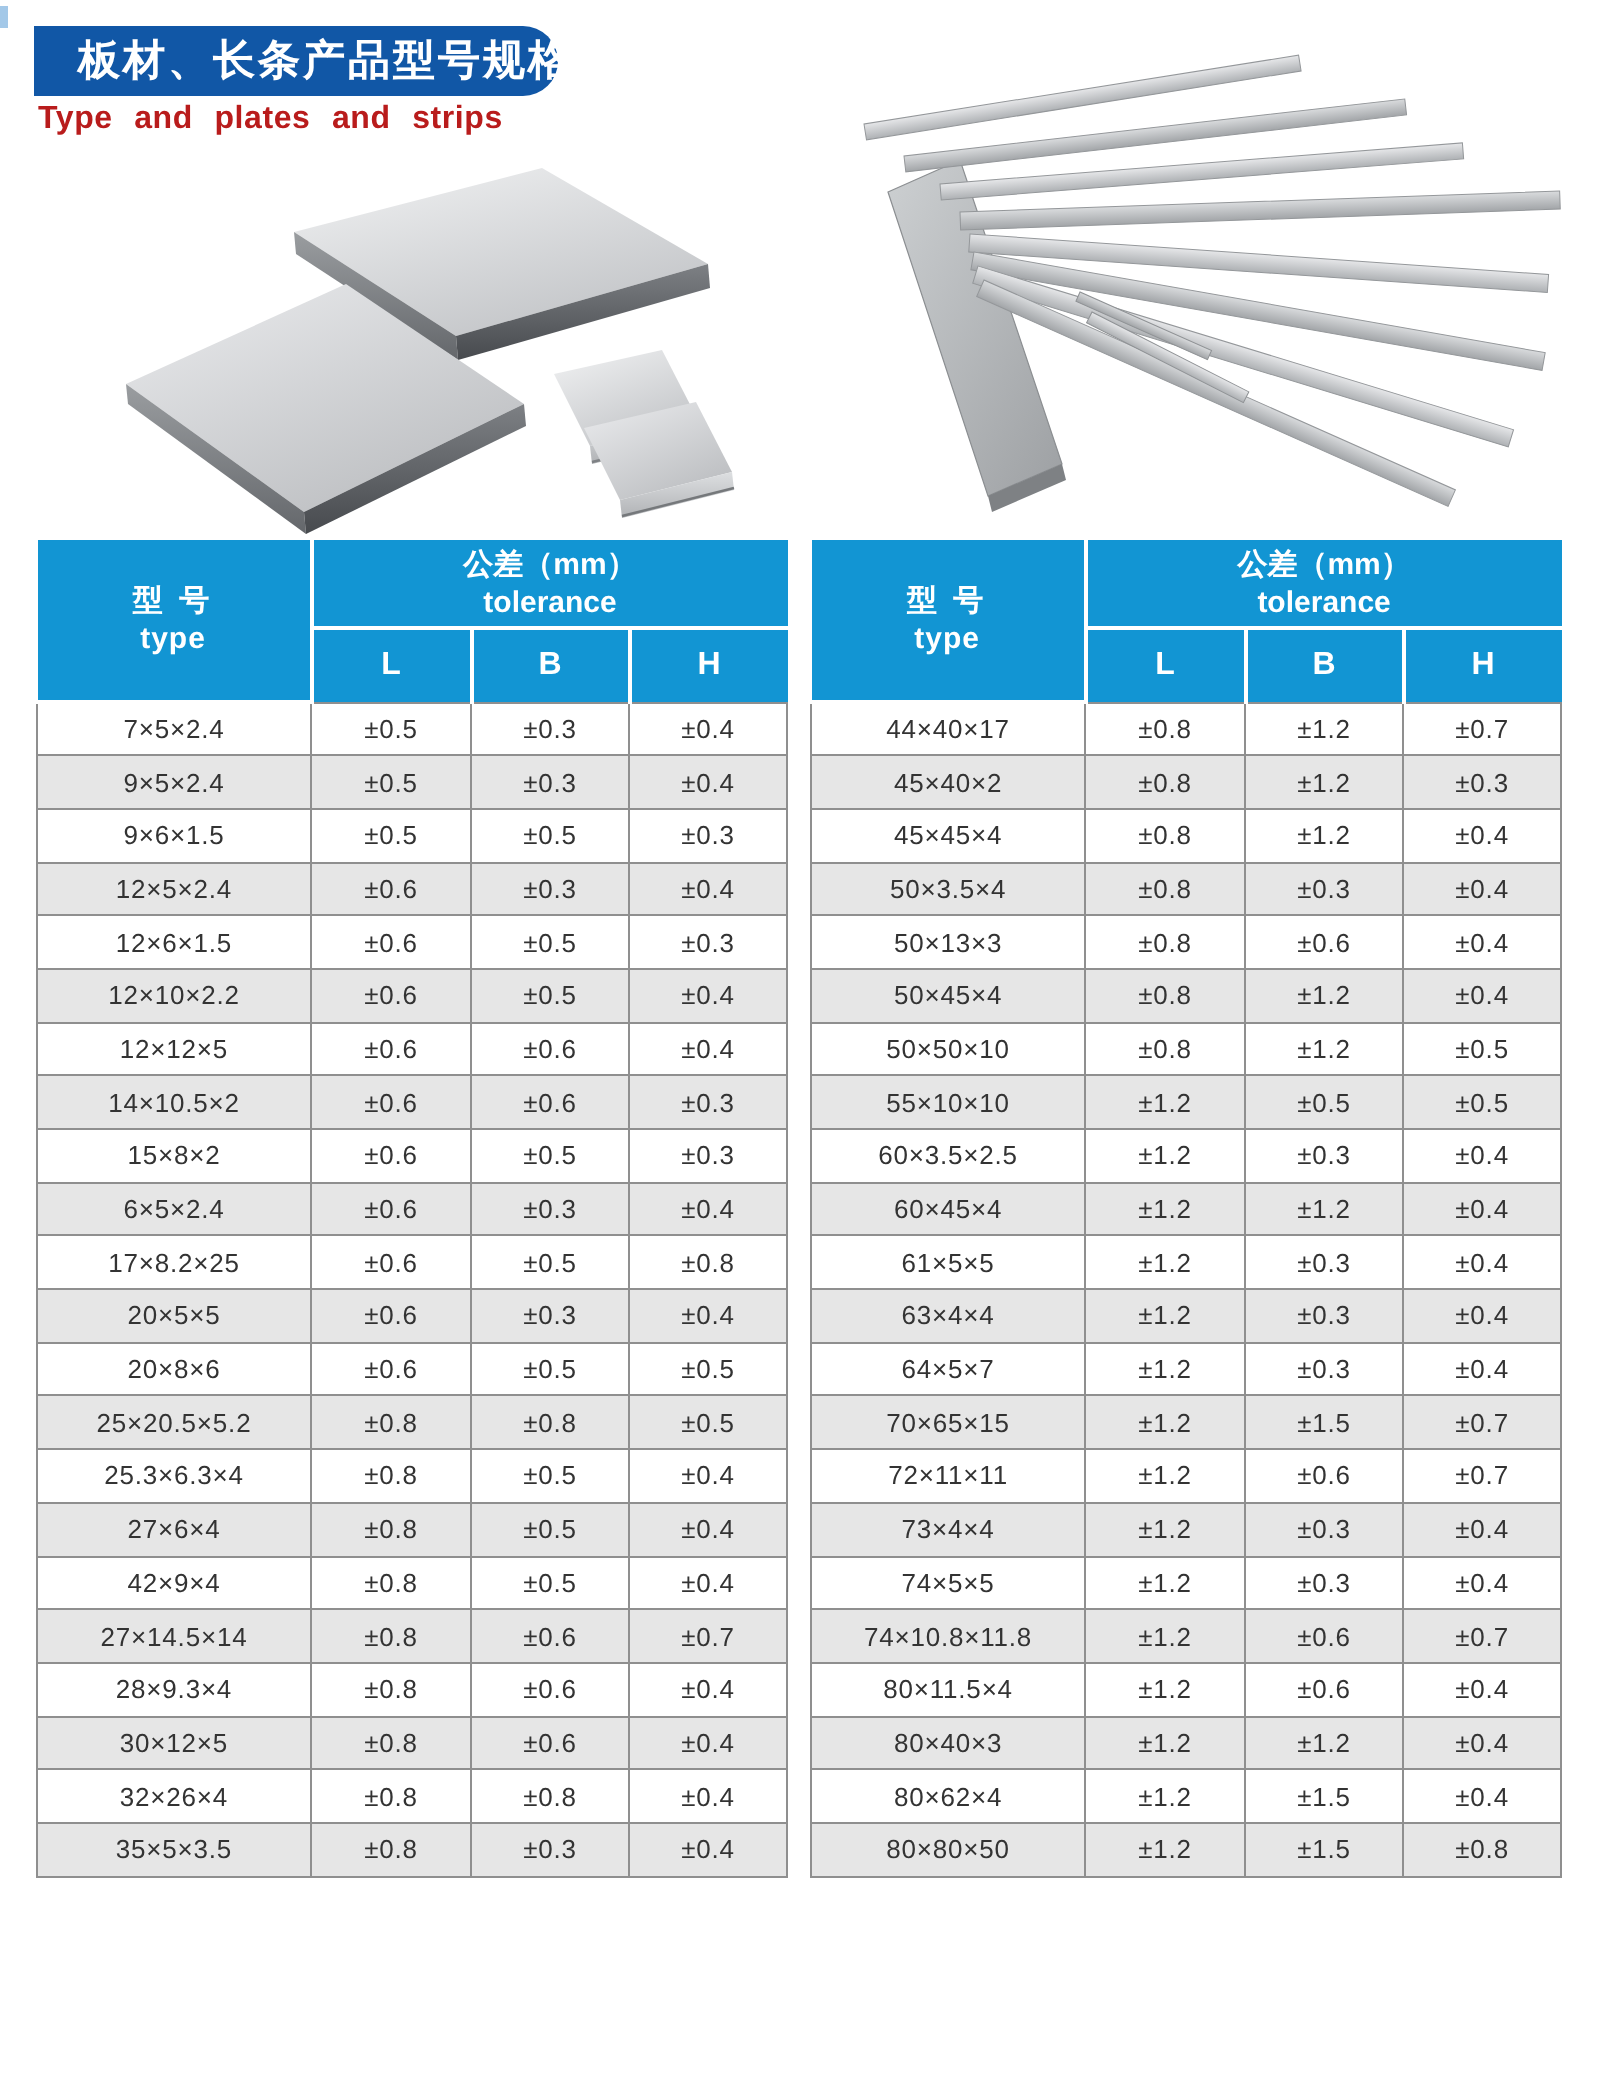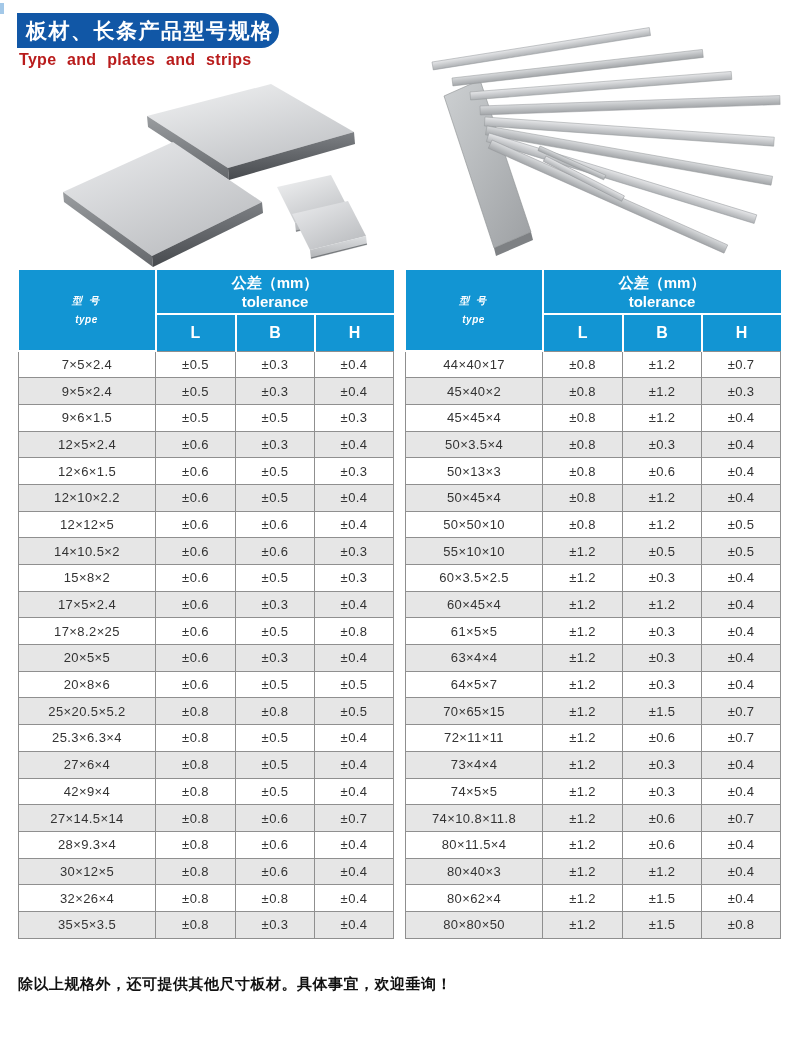--- a/index.html
+++ b/index.html
@@ -14,21 +14,21 @@
   
   .corner-sliver { position:absolute; left:0; top:3px; width:4px; height:11px; background:#a3c8e8; }
 
   
   .banner {
     position:absolute; left:17px; top:13px;
     width:262px; height:35px;
     background:#1157a6;
     border-radius:0 18px 18px 0;
     color:#fff; font-size:21px; font-weight:bold;
-    line-height:35px; padding-left:9px; letter-spacing:1.5px;
+    line-height:35px; padding-left:22px; letter-spacing:1.5px;
     white-space:nowrap;
   }
   .subtitle {
     position:absolute; left:19px; top:51px;
     font-size:16px; font-weight:bold; color:#b91c1c;
     word-spacing:6px; letter-spacing:0.3px;
   }
 
   
   .plates-img { position:absolute; left:55px; top:72px; width:345px; height:195px; }
@@ -48,21 +48,21 @@
   table.spec col.c-h { width:79px; }
 
   table.spec thead th {
     background:#1295d3; color:#fff; font-weight:bold;
     border:2px solid #fff; vertical-align:middle; text-align:center;
   }
   table.spec thead tr:first-child th { border-top:none;text-align:center; }
   table.spec thead th:first-child { border-left:none; }
   table.spec thead th:last-child { border-right:none; }
   table.spec thead tr:last-child th { border-bottom:none; }
-  th.h-type { font-size:10px; line-height:19px; letter-spacing:2px;font-style:italic; }
+  th.h-type { font-size:15px; line-height:19px; letter-spacing:2px; }
   th.h-type .en { letter-spacing:0.5px; }
   th.h-tol { height:44px; font-size:15px; line-height:19px; }
   th.h-lbh { height:37px; font-size:16px; }
 
   table.spec tbody td {
     border:1px solid #8f8f8f;
     height:26.7px; text-align:center; vertical-align:middle;
     font-size:13px; color:#333; letter-spacing:0.4px;
     background:#fff;
   }
@@ -240,21 +240,21 @@
           <td>±0.6</td>
           <td>±0.3</td>
         </tr>
         <tr>
           <td>15×8×2</td>
           <td>±0.6</td>
           <td>±0.5</td>
           <td>±0.3</td>
         </tr>
         <tr>
-          <td>17×5×2.4</td>
+          <td>6×5×2.4</td>
           <td>±0.6</td>
           <td>±0.3</td>
           <td>±0.4</td>
         </tr>
         <tr>
           <td>17×8.2×25</td>
           <td>±0.6</td>
           <td>±0.5</td>
           <td>±0.8</td>
         </tr>
@@ -483,14 +483,13 @@
           <td>±1.2</td>
           <td>±1.5</td>
           <td>±0.8</td>
         </tr>
       </tbody>
   </table>
 
 </div>
 
 <div class="footer">
-  <div class="zh">除以上规格外，还可提供其他尺寸板材。具体事宜，欢迎垂询！</div>
 </div>
 
 </body></html>

